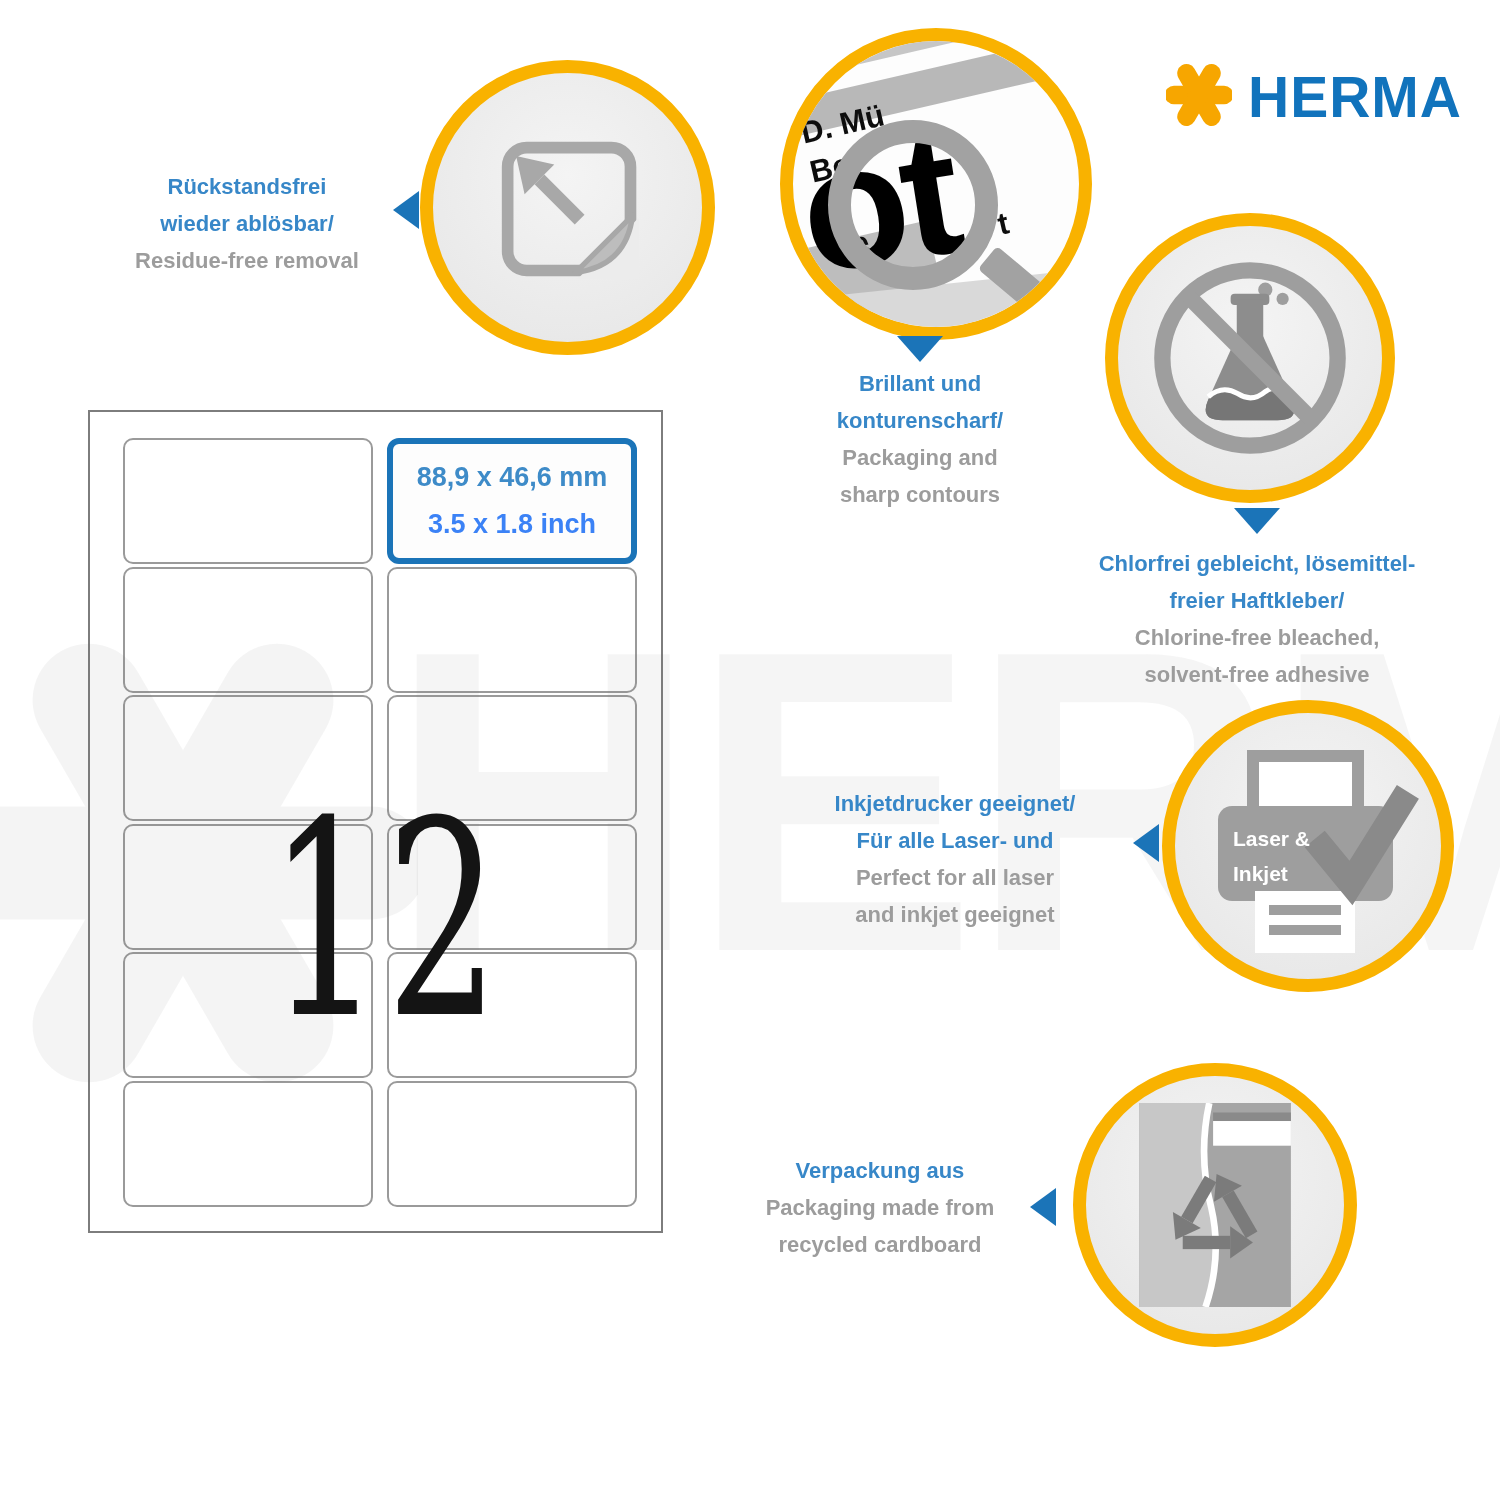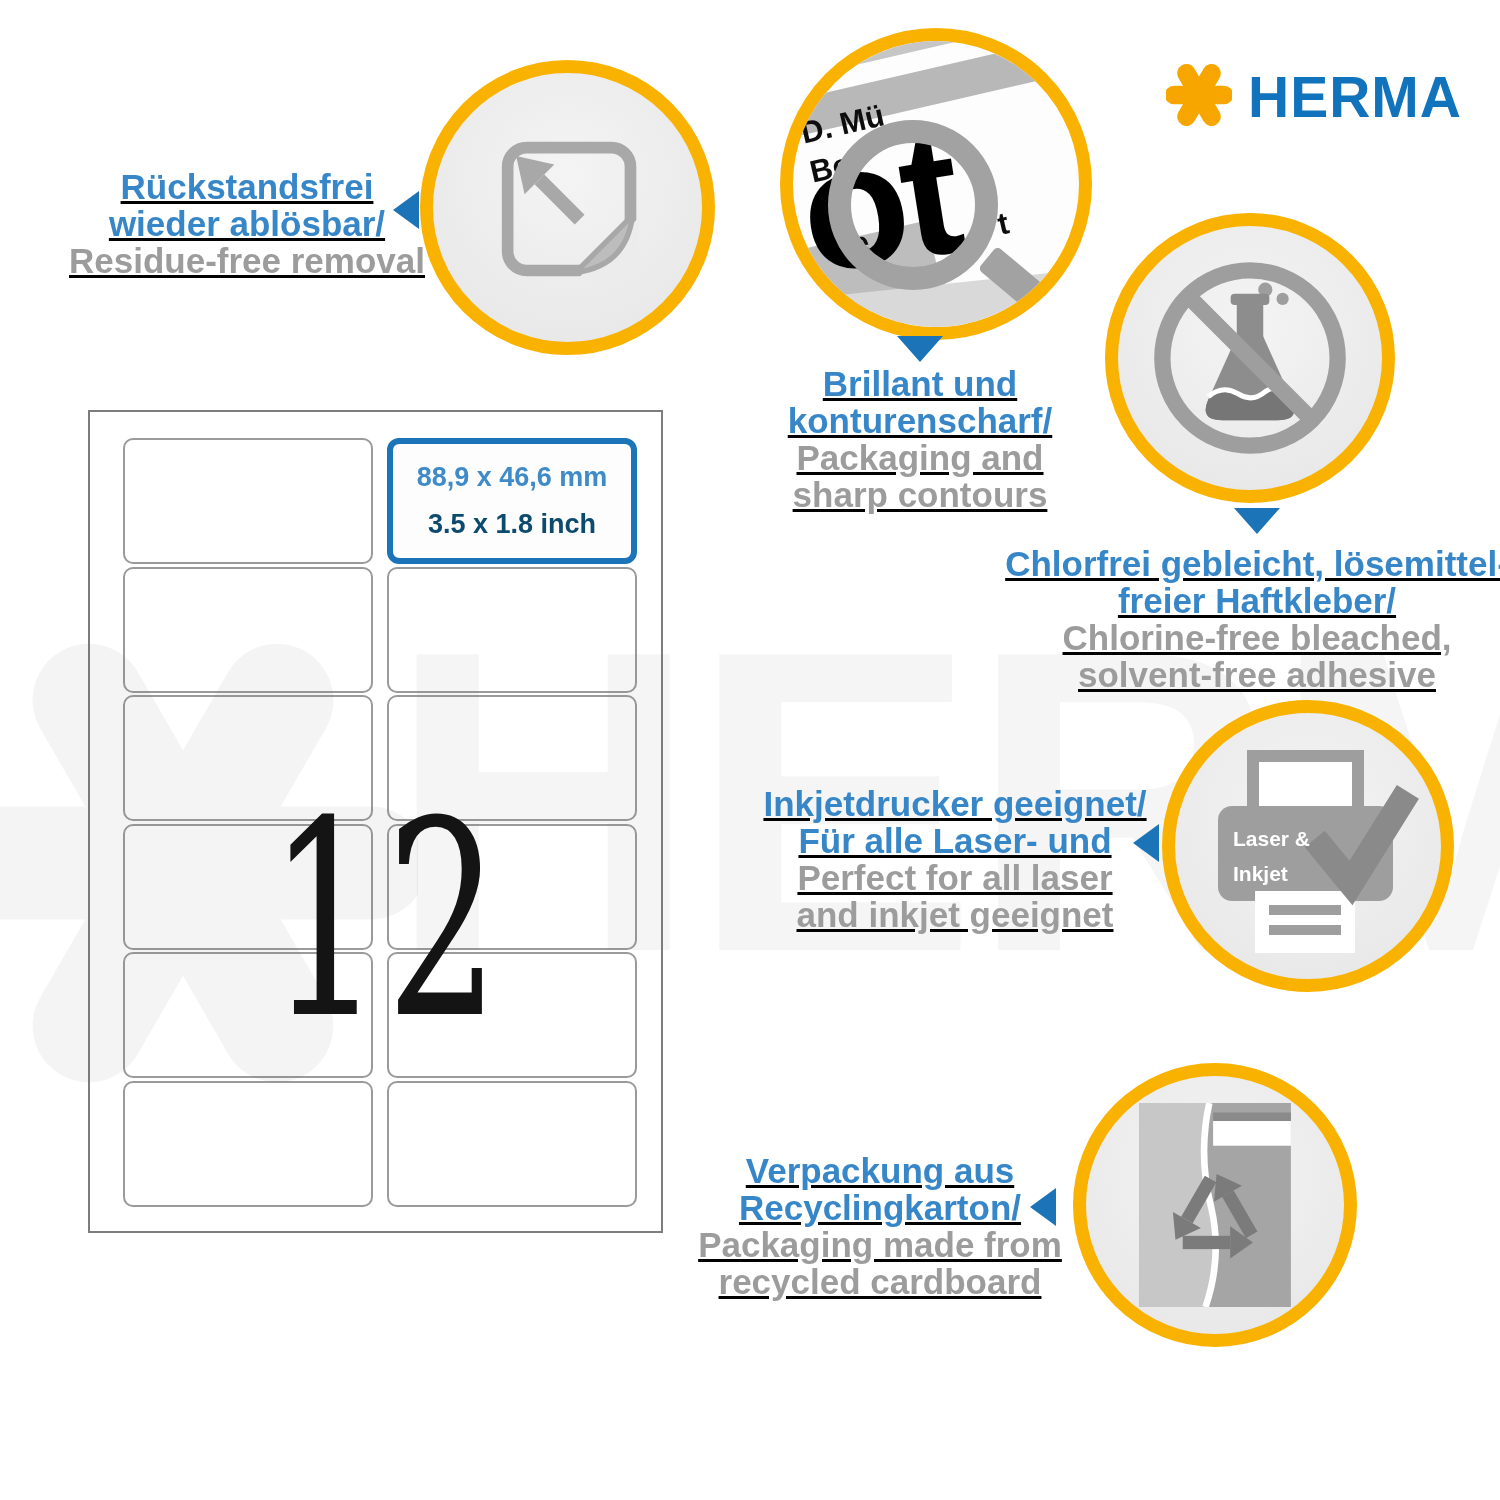--- a/index.html
+++ b/index.html
@@ -18,21 +18,21 @@
 
   
   .sheet{position:absolute;left:88px;top:410px;width:575px;height:823px;background:#fff;
          border:2px solid #7d7d7d;z-index:1;box-sizing:border-box;}
   .cell{position:absolute;width:250px;height:126px;background:#fff;border:2px solid #9a9a9a;
         border-radius:10px;box-sizing:border-box;}
   .cell-hl{position:absolute;left:297px;top:26px;width:250px;height:126px;background:#fdfdfd;
            border:6px solid #1B74B8;border-radius:12px;box-sizing:border-box;
            display:flex;flex-direction:column;justify-content:center;align-items:center;gap:16px;z-index:2;}
   .hl-mm{font-size:27px;font-weight:bold;color:#3E8BC8;}
-  .hl-inch{font-size:27px;font-weight:bold;color:#0c4a6e;}
+  .hl-inch{font-size:27px;font-weight:bold;color:#3b82f6;}
   .big-count{position:absolute;left:386px;top:786px;font-family:"DejaVu Serif","Liberation Serif",serif;
              font-size:270px;line-height:1;color:#141414;letter-spacing:6px;z-index:3;
              transform:translateX(-50%) scaleX(0.66);transform-origin:center top;}
 
   
   .circle{position:absolute;border-radius:50%;border:13px solid #F9B200;box-sizing:border-box;
           background:radial-gradient(circle at 50% 38%,#f4f4f4 0%,#e9e9e9 75%,#e3e3e3 100%);
           z-index:4;display:flex;align-items:center;justify-content:center;}
   .c1{left:420px;top:60px;width:295px;height:295px;}
   .c2{left:780px;top:28px;width:312px;height:312px;background:#fdfdfd;overflow:hidden;display:block;}
@@ -50,21 +50,21 @@
   .p-stray{position:absolute;left:205px;top:165px;font-size:31px;font-weight:bold;color:#0d0d0d;transform:rotate(-13deg);}
   .p-big{position:absolute;left:8px;top:74px;font-size:175px;font-weight:bold;color:#000;
          letter-spacing:-6px;line-height:1;transform:rotate(-9deg);}
   .p-lens{position:absolute;left:35px;top:79px;width:170px;height:170px;border:23px solid #a2a2a2;
           border-radius:50%;box-sizing:border-box;}
   .p-handle{position:absolute;left:183px;top:233px;width:98px;height:30px;background:#a2a2a2;
             border-radius:5px;transform:rotate(40deg);}
 
   
   .ftext{position:absolute;transform:translateX(-50%);text-align:center;font-weight:bold;
-         font-size:35px;line-height:37px;z-index:4;white-space:nowrap;text-decoration:underline;}
+         font-size:22px;line-height:37px;z-index:4;white-space:nowrap;}
   .de{color:#3787C8;}
   .en{color:#9C9C9C;}
 
   .arrow-left{position:absolute;width:0;height:0;border-top:19px solid transparent;
               border-bottom:19px solid transparent;border-right:26px solid #1B74B8;z-index:4;}
   .arrow-down{position:absolute;width:0;height:0;border-left:23px solid transparent;
               border-right:23px solid transparent;border-top:26px solid #1B74B8;z-index:4;}
 
   .badge{position:absolute;left:58px;top:108px;color:#fff;font-size:21px;font-weight:bold;
          line-height:35px;text-align:left;z-index:5;}
@@ -189,21 +189,20 @@
       <path d="M130,118 L158,152 L208,72" fill="none" stroke="#8a8a8a" stroke-width="26" stroke-linecap="square"></path>
     </svg>
     <div class="badge">
       <div>Laser &amp;</div>
       <div>Inkjet</div>
     </div>
   </div>
 
   <div class="ftext" style="left:880px;top:1152px;">
     <div class="de">Verpackung aus</div>
-    <div class="de">Recyclingkarton/</div>
     <div class="en">Packaging made from</div>
     <div class="en">recycled cardboard</div>
   </div>
   <div class="arrow-left" style="left:1030px;top:1188px;"></div>
   <div class="circle c5">
     <svg width="152" height="204" viewBox="0 0 160 215">
       <rect x="0" y="0" width="160" height="215" fill="#a5a5a5"></rect>
       <path d="M0,0 L74,0 Q62,55 76,110 Q88,162 70,215 L0,215 Z" fill="#c7c7c7"></path>
       <path d="M74,0 Q62,55 76,110 Q88,162 70,215" stroke="#ffffff" stroke-width="7" fill="none"></path>
       <rect x="78" y="10" width="82" height="9" fill="#8a8a8a"></rect>

